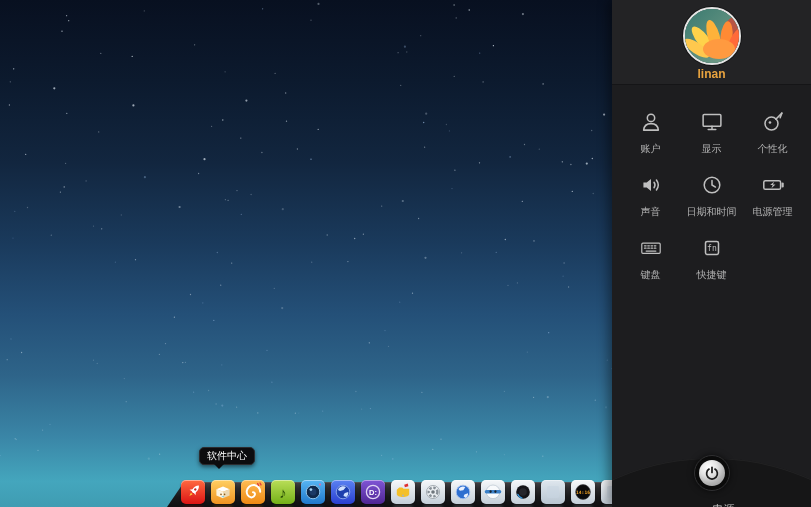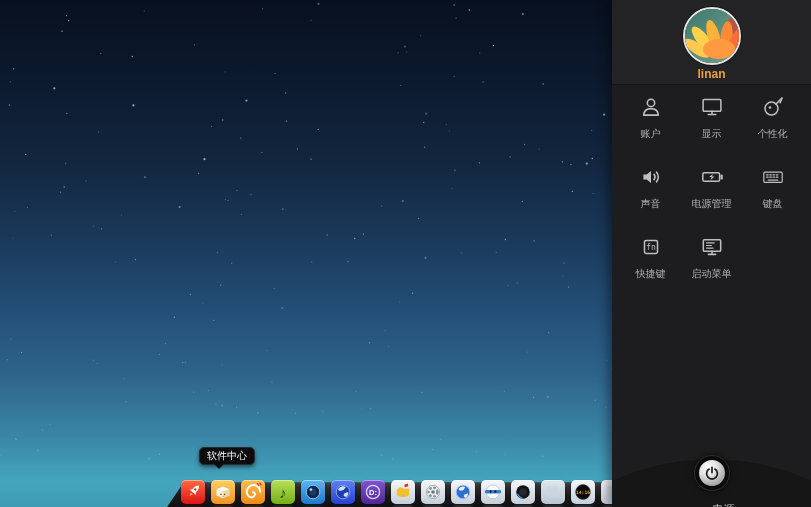--- a/index.html
+++ b/index.html
@@ -57,22 +57,22 @@
     background:#232325;border-bottom:1px solid #151517;text-align:center;
   }
   .avatar{
     width:54px;height:54px;border-radius:50%;margin:7px auto 0;
     border:2px solid #e4e4e4;overflow:hidden;box-shadow:0 0 0 1px rgba(0,0,0,.45);
     cursor:pointer;
   }
   .avatar svg{display:block;}
   .username{margin-top:2px;font-size:12px;font-weight:bold;color:#e8a33f;}
   .settings-grid{
-    position:absolute;left:8px;top:94px;width:183px;
-    display:grid;grid-template-columns:repeat(3,1fr);row-gap:23px;
+    position:absolute;left:8px;top:109px;width:183px;
+    display:grid;grid-template-columns:repeat(3,1fr);row-gap:16px;
   }
   .setting-item{
     display:flex;flex-direction:column;align-items:center;gap:3px;
     cursor:pointer;min-height:41px;
   }
   .setting-item svg{width:26px;height:26px;}
   .setting-label{font-size:10px;color:#b2b2b2;white-space:nowrap;}
   .power-hill{
     position:absolute;left:-140px;top:458px;width:480px;height:480px;
     border-radius:50%;background:#161617;
@@ -419,20 +419,29 @@
             <g fill="none" stroke="#bfbfbf" stroke-width="1.4" stroke-linecap="round" stroke-linejoin="round">
               <path d="M14.8 9.5a4.3 4.3 0 010 5"></path>
               <path d="M17 7.4a7.7 7.7 0 010 9.2"></path>
             </g>
           </svg></span>
     <span class="setting-label">声音</span>
   </div>
       <div class="setting-item">
     <span class="setting-icon"><svg viewBox="0 0 24 24">
             <g fill="none" stroke="#bfbfbf" stroke-width="1.4" stroke-linecap="round" stroke-linejoin="round">
+              <circle cx="12" cy="12" r="7.2"></circle>
+              <path d="M12 7.8V12l3.2 1.9"></path>
+            </g>
+          </svg></span>
+    <span class="setting-label">日期和时间</span>
+  </div>
+      <div class="setting-item">
+    <span class="setting-icon"><svg viewBox="0 0 24 24">
+            <g fill="none" stroke="#bfbfbf" stroke-width="1.4" stroke-linecap="round" stroke-linejoin="round">
               <rect x="3.5" y="8" width="15.5" height="8" rx="1.5"></rect>
               <path d="M20.9 10.6v2.8" stroke-width="2"></path>
             </g>
             <path fill="#bfbfbf" d="M12.9 8.9l-3.5 3.1h2.3l-1.1 3.1 3.7-3.5h-2.3z"></path>
           </svg></span>
     <span class="setting-label">电源管理</span>
   </div>
       <div class="setting-item">
     <span class="setting-icon"><svg viewBox="0 0 24 24">
             <g fill="none" stroke="#bfbfbf" stroke-width="1.1" stroke-linecap="round">
@@ -443,32 +452,20 @@
     <span class="setting-label">键盘</span>
   </div>
       <div class="setting-item">
     <span class="setting-icon"><svg viewBox="0 0 24 24">
             <g fill="none" stroke="#bfbfbf" stroke-width="1.4" stroke-linecap="round" stroke-linejoin="round">
               <rect x="6" y="6" width="12" height="12" rx="1.6"></rect>
             </g>
             <text x="12" y="15.2" font-size="7.5" text-anchor="middle" fill="#bfbfbf" font-family="'DejaVu Sans Mono',monospace">fn</text>
           </svg></span>
     <span class="setting-label">快捷键</span>
-  </div>
-      <div class="setting-item">
-    <span class="setting-icon"><svg viewBox="0 0 24 24">
-            <g fill="none" stroke="#bfbfbf" stroke-width="1.4" stroke-linecap="round" stroke-linejoin="round">
-              <rect x="4" y="5.2" width="16" height="10.8" rx="1"></rect>
-              <path d="M12 16v2.6M8.6 18.8h6.8"></path>
-            </g>
-            <g fill="none" stroke="#bfbfbf" stroke-width="1.1" stroke-linecap="round">
-              <path d="M7 8.2h7M7 10.6h4.5M7 13h6"></path>
-            </g>
-          </svg></span>
-    <span class="setting-label">启动菜单</span>
   </div>
     </div>
 
   <div class="power-hill"></div>
   <div class="power-btn">
     <div class="metal">
       <svg width="18" height="18" viewBox="0 0 24 24">
         <path d="M12 4.5v6.8" fill="none" stroke="#1c1c1c" stroke-width="2.3" stroke-linecap="round"></path>
         <path d="M8.1 6.8a7.2 7.2 0 107.8 0" fill="none" stroke="#1c1c1c" stroke-width="2.3" stroke-linecap="round"></path>
       </svg>

